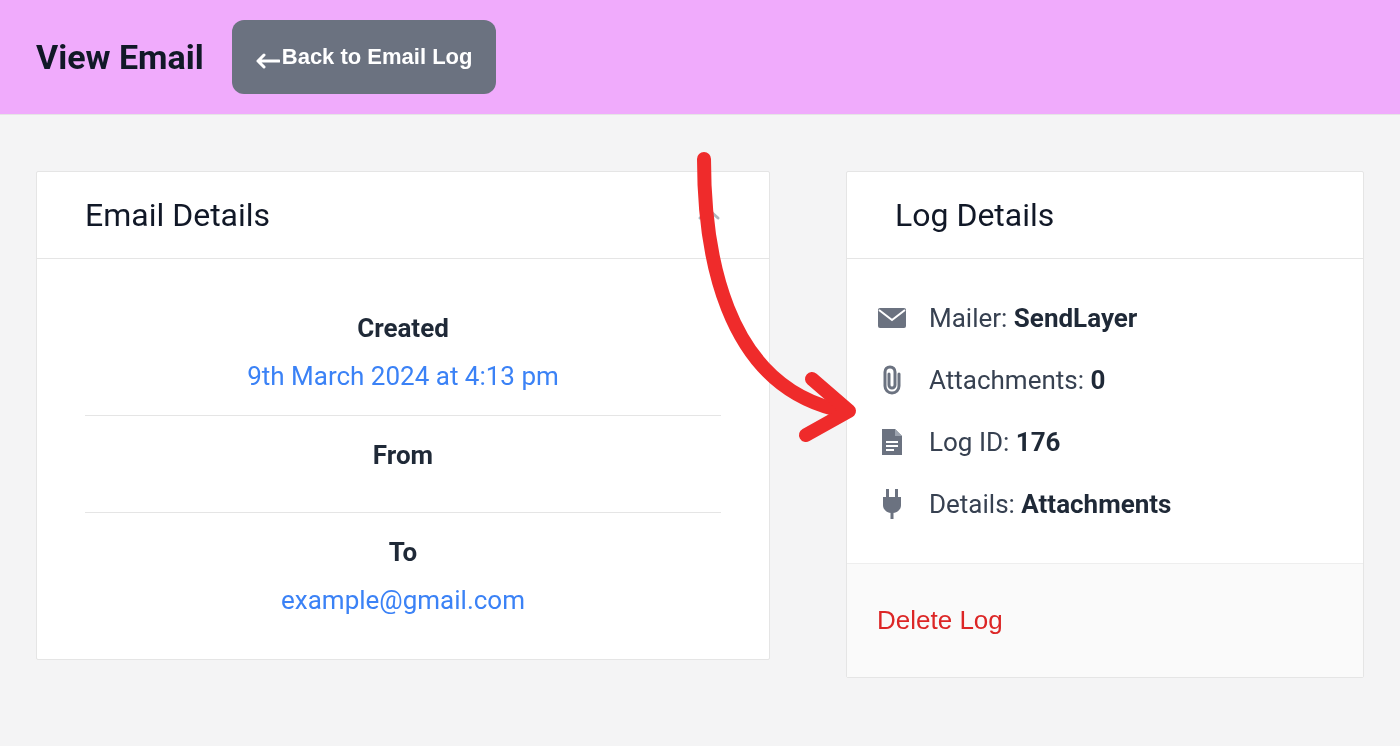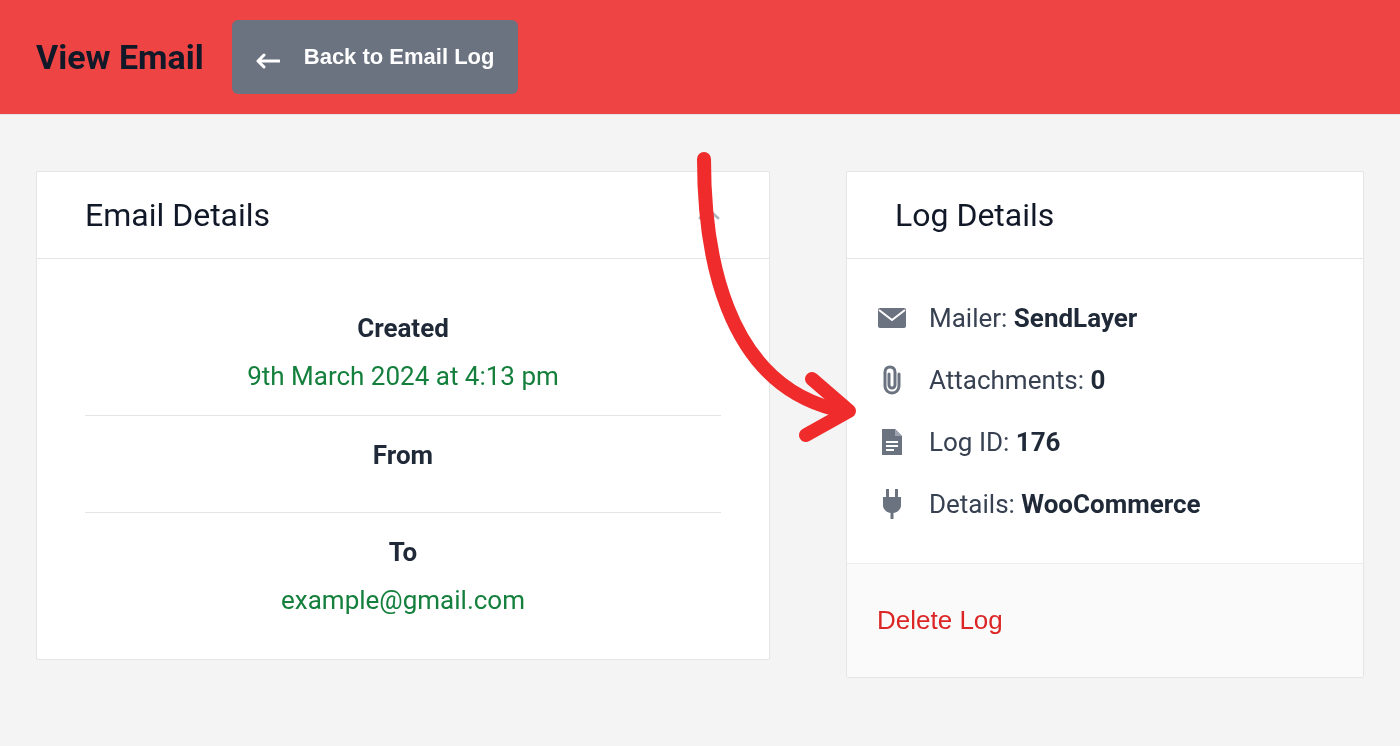--- a/index.html
+++ b/index.html
@@ -9,43 +9,43 @@
     }
     body {
       font-family: -apple-system, BlinkMacSystemFont, "Segoe UI", Roboto, "Helvetica Neue", Arial, sans-serif;
       background: #f4f4f5;
       color: #1f2937;
       width: 1400px;
       height: 746px;
       overflow: hidden;
     }
     .header {
-      background: #ef4444;
+      background: #f0abfc;
       border-bottom: 1px solid #e5e5e5;
       padding: 20px 36px;
       display: flex;
       align-items: center;
       gap: 28px;
     }
     .page-title {
       font-size: 34px;
       font-weight: 700;
       color: #111827;
     }
     .back-btn {
       background: #6b7280;
       color: #ffffff;
       border: none;
-      border-radius: 6px;
+      border-radius: 12px;
       padding: 24px 24px;
       font-size: 22px;
       font-weight: 600;
       display: inline-flex;
       align-items: center;
-      gap: 24px;
+      gap: 2px;
       cursor: pointer;
     }
     .arrow-left {
       display: inline-block;
       width: 24px;
       height: 16px;
     }
     .content {
       padding: 56px 36px 0 36px;
       display: flex;
@@ -87,21 +87,21 @@
     }
     .field-label {
       font-size: 26px;
       font-weight: 700;
       color: #1f2937;
       margin-bottom: 18px;
     }
     .field-value {
       font-size: 26px;
       font-weight: 400;
-      color: #15803d;
+      color: #3b82f6;
     }
     .log-list {
       padding: 28px 30px 28px 30px;
     }
     .log-row {
       display: flex;
       align-items: center;
       gap: 22px;
       padding: 16px 0;
     }
@@ -254,21 +254,21 @@
       <div class="log-row">
         <div class="log-icon">
           <svg width="26" height="30" viewBox="0 0 26 30" fill="#6b7280">
             <rect x="7" y="0" width="3" height="8"></rect>
             <rect x="16" y="0" width="3" height="8"></rect>
             <path d="M4 8 L22 8 L22 16 C22 21 18 24 13 24 C8 24 4 21 4 16 Z"></path>
             <rect x="11.5" y="23" width="3" height="7"></rect>
           </svg>
         </div>
         <div class="log-text">
-          <span>Details: </span><span class="bold">WooCommerce</span>
+          <span>Details: </span><span class="bold">Attachments</span>
         </div>
       </div>
 
     </div>
     <div class="delete-section">
       <button class="delete-link">Delete Log</button>
     </div>
   </div>
 
   <svg class="annotation-arrow" width="190" height="300" viewBox="0 0 190 300">

